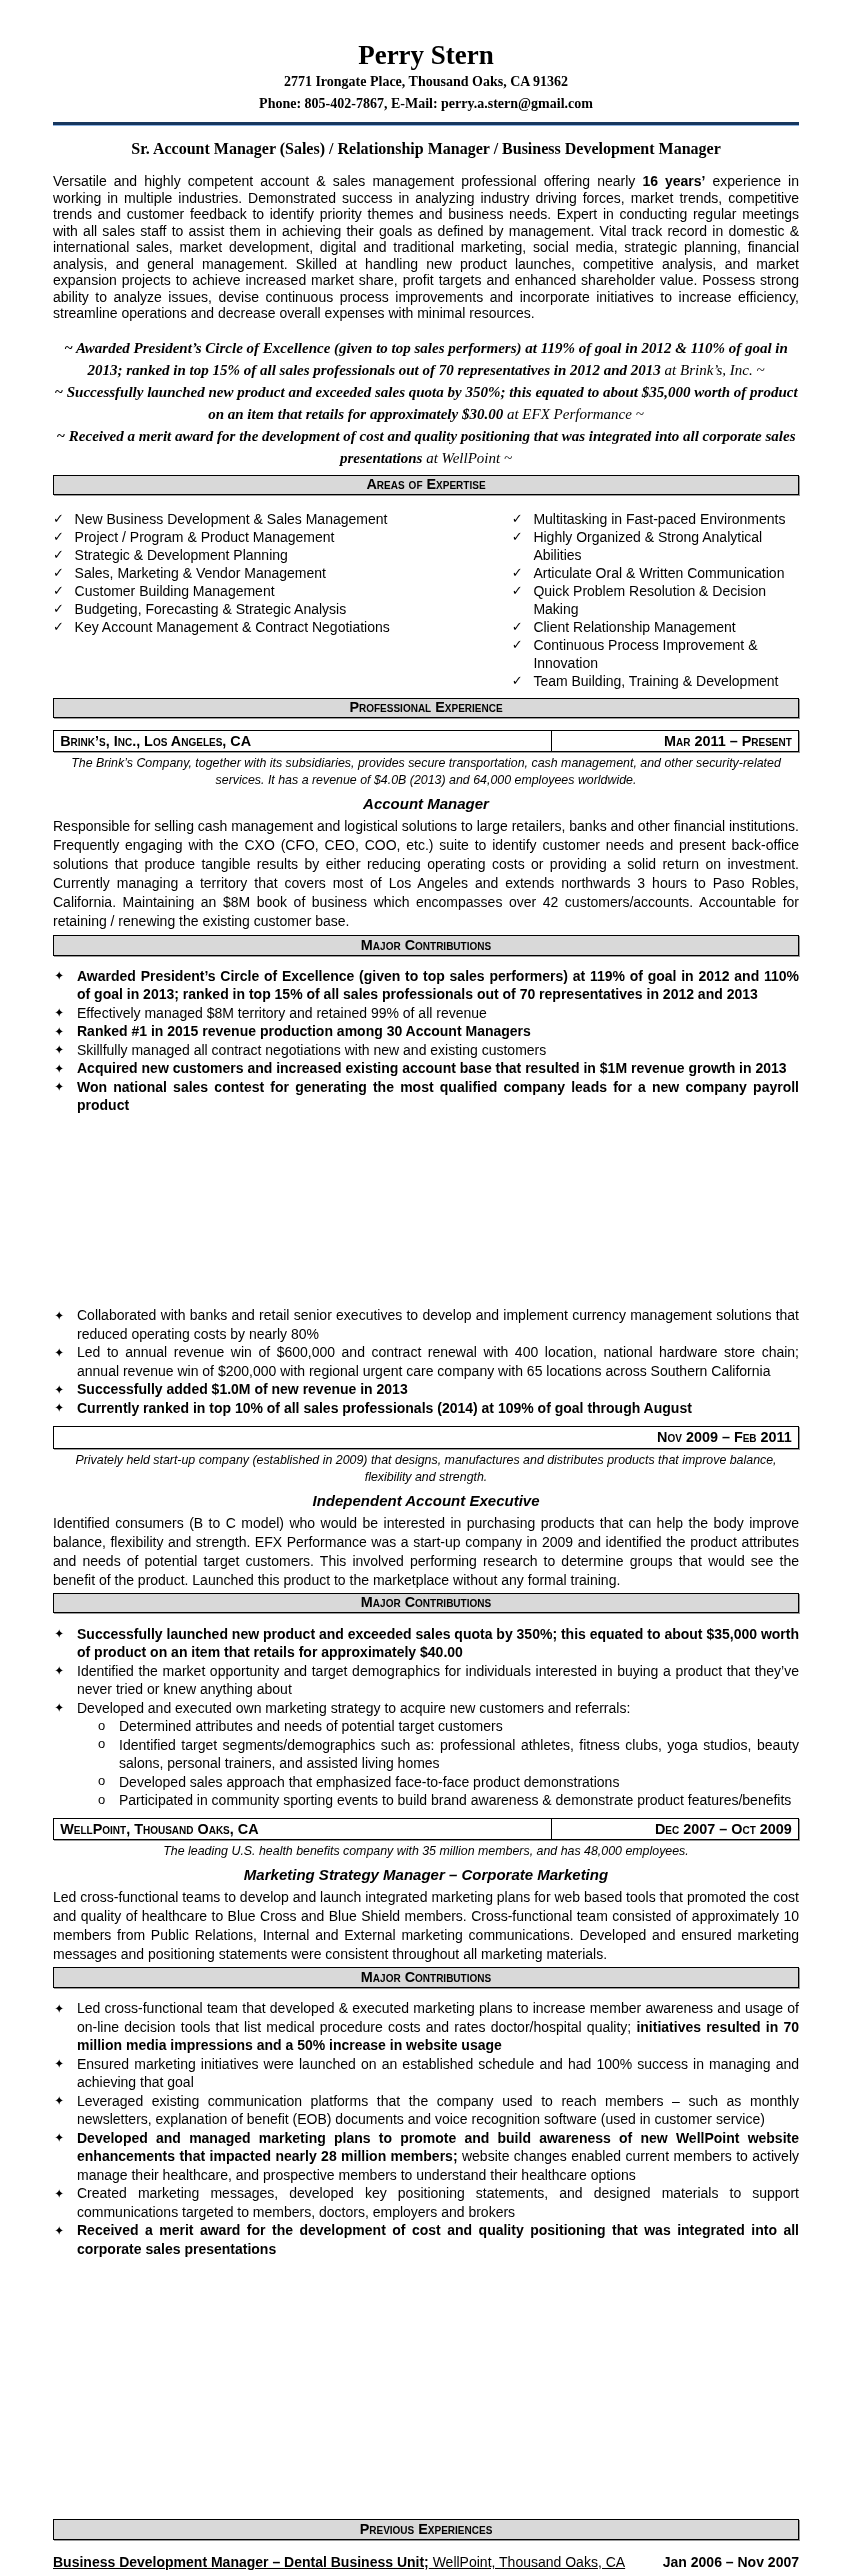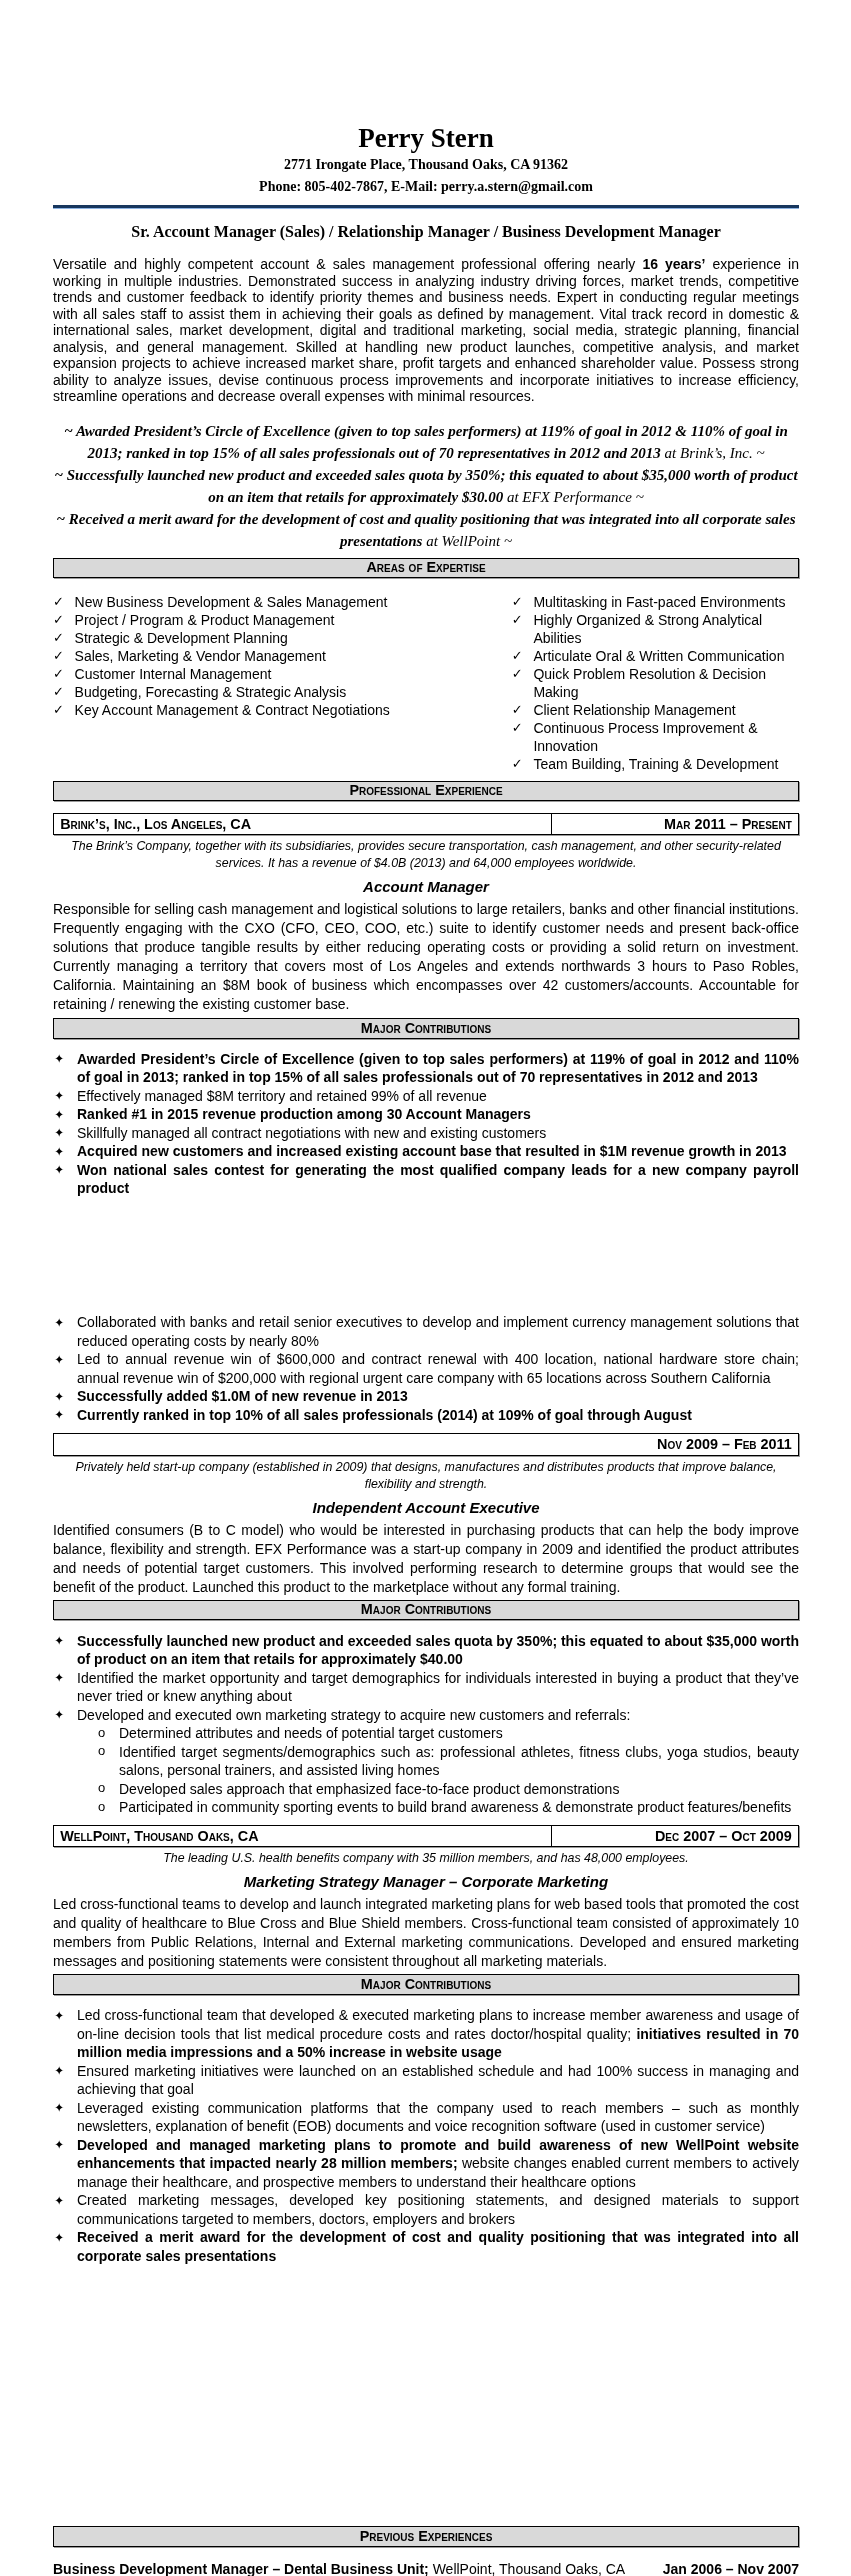--- a/index.html
+++ b/index.html
@@ -5,21 +5,21 @@
   :root{
     --rule-navy:#17375E;
     --rule-light:#8DB3E2;
     --bar-fill:#D9D9D9;
     --year-blue:#1E9BD7;
   }
   *{box-sizing:border-box;}
   body{margin:0;background:#ffffff;color:#000;}
   .doc{width:852px;height:3615px;background:#fff;overflow:hidden;}
   .page{width:852px;height:1205px;padding:0 53px;overflow:hidden;position:relative;}
-  .page-1{padding-top:116px;margin-top:7px;}
+  .page-1{padding-top:40px;}
   .page-2{padding-top:101px;}
   .page-3{padding-top:94px;}
 
   .name{font:700 27px/30px "Liberation Serif", serif;text-align:center;}
   .contact{font:700 14px/18.5px "Liberation Serif", serif;text-align:center;margin-top:3.1px;}
   .rule{height:3.6px;background:var(--rule-navy);border-bottom:1px solid var(--rule-light);margin-top:9.3px;}
   .doc-title{font:700 16px/20.6px "Liberation Serif", serif;text-align:center;margin-top:13.4px;}
 
   .summary{font:400 14px/16.5px "Liberation Sans", sans-serif;text-align:justify;margin-top:13.4px;}
   .highlights{margin-top:15.5px;font:italic 700 15px/22px "Liberation Serif", serif;text-align:center;}
@@ -50,21 +50,21 @@
 
   .contribs{margin-top:11.3px;font:400 14px/18.5px "Liberation Sans", sans-serif;}
   .contribs.cont{margin-top:0;}
   .c-item{position:relative;padding-left:24px;text-align:justify;}
   .c-item .mk{position:absolute;left:1px;top:0.5px;font-size:12.4px;}
   .c-sub{position:relative;padding-left:66px;text-align:justify;}
   .c-sub .mk{position:absolute;left:45px;top:-0.5px;font-size:13px;}
 
   .prev-rows{margin-top:13.4px;font:400 14px/18.5px "Liberation Sans", sans-serif;}
   .prev-row{display:flex;justify-content:space-between;margin-bottom:10.3px;}
-  .prev-left{text-align:left;}
+  .prev-left{text-align:left;text-decoration:underline;}
   .prev-dates{font-weight:700;white-space:nowrap;padding-left:10.3px;}
 </style>
 </head>
 <body>
 
 <div class="doc">
 
   <div class="page page-1">
     <div class="name">Perry Stern</div>
     <div class="contact">2771 Irongate Place, Thousand Oaks, CA 91362</div>
@@ -81,21 +81,21 @@
     </div>
 
     <div class="bar mt10">Areas of Expertise</div>
 
     <div class="checklist">
       <div class="check-col-left">
         <div class="check-item"><span class="mk">✓</span><span>New Business Development &amp; Sales Management</span></div>
         <div class="check-item"><span class="mk">✓</span><span>Project / Program &amp; Product Management</span></div>
         <div class="check-item"><span class="mk">✓</span><span>Strategic &amp; Development Planning</span></div>
         <div class="check-item"><span class="mk">✓</span><span>Sales, Marketing &amp; Vendor Management</span></div>
-        <div class="check-item"><span class="mk">✓</span><span>Customer Internal Management</span></div>
+        <div class="check-item"><span class="mk">✓</span><span>Customer Building Management</span></div>
         <div class="check-item"><span class="mk">✓</span><span>Budgeting, Forecasting &amp; Strategic Analysis</span></div>
         <div class="check-item"><span class="mk">✓</span><span>Key Account Management &amp; Contract Negotiations</span></div>
       </div>
       <div class="check-col-right">
         <div class="check-item"><span class="mk">✓</span><span>Multitasking in Fast-paced Environments</span></div>
         <div class="check-item"><span class="mk">✓</span><span>Highly Organized &amp; Strong Analytical Abilities</span></div>
         <div class="check-item"><span class="mk">✓</span><span>Articulate Oral &amp; Written Communication</span></div>
         <div class="check-item"><span class="mk">✓</span><span>Quick Problem Resolution &amp; Decision Making</span></div>
         <div class="check-item"><span class="mk">✓</span><span>Client Relationship Management</span></div>
         <div class="check-item"><span class="mk">✓</span><span>Continuous Process Improvement &amp; Innovation</span></div>

